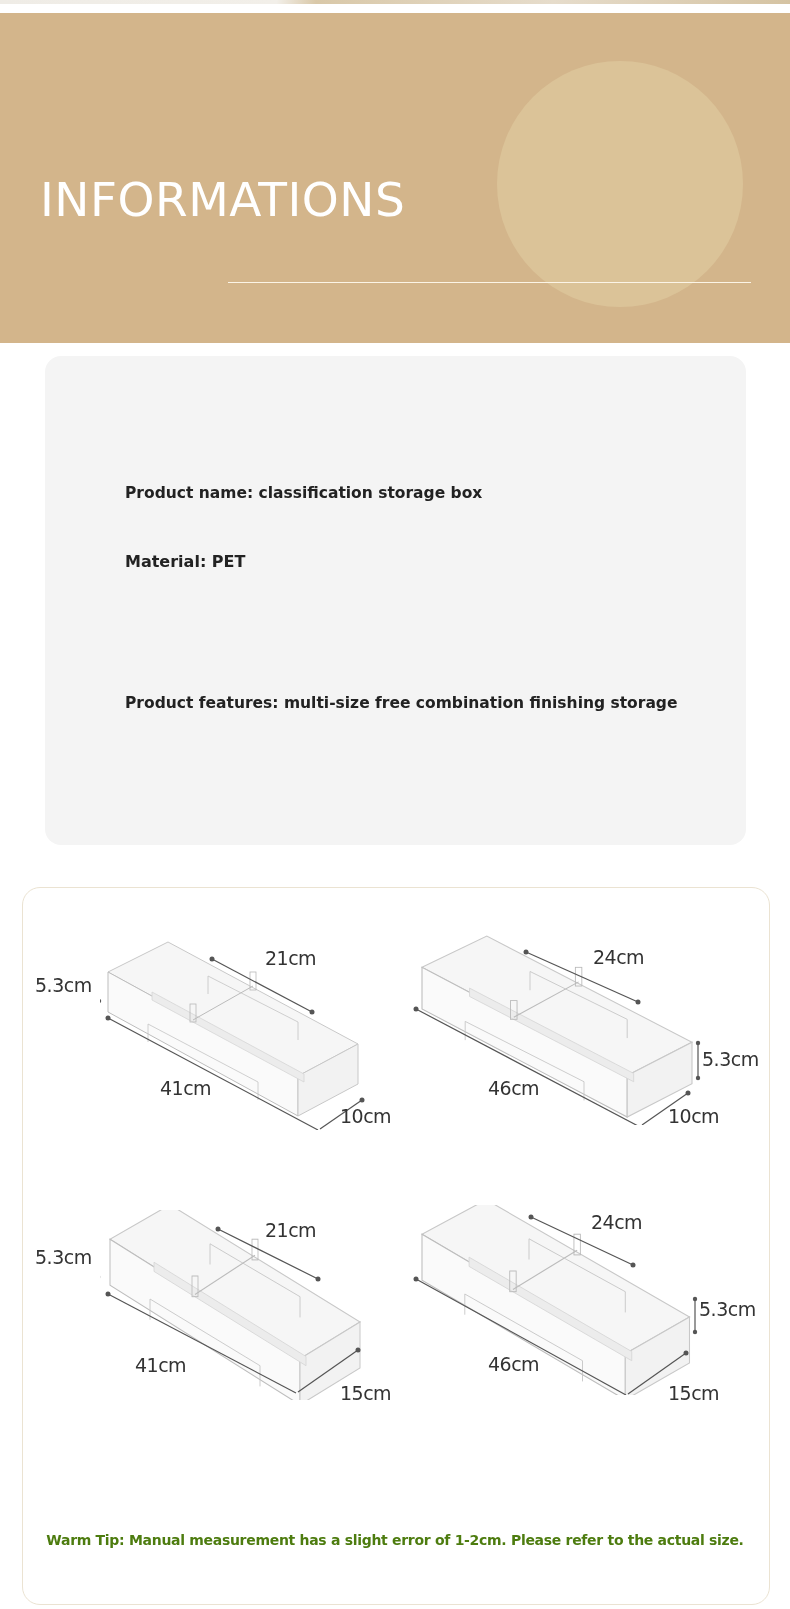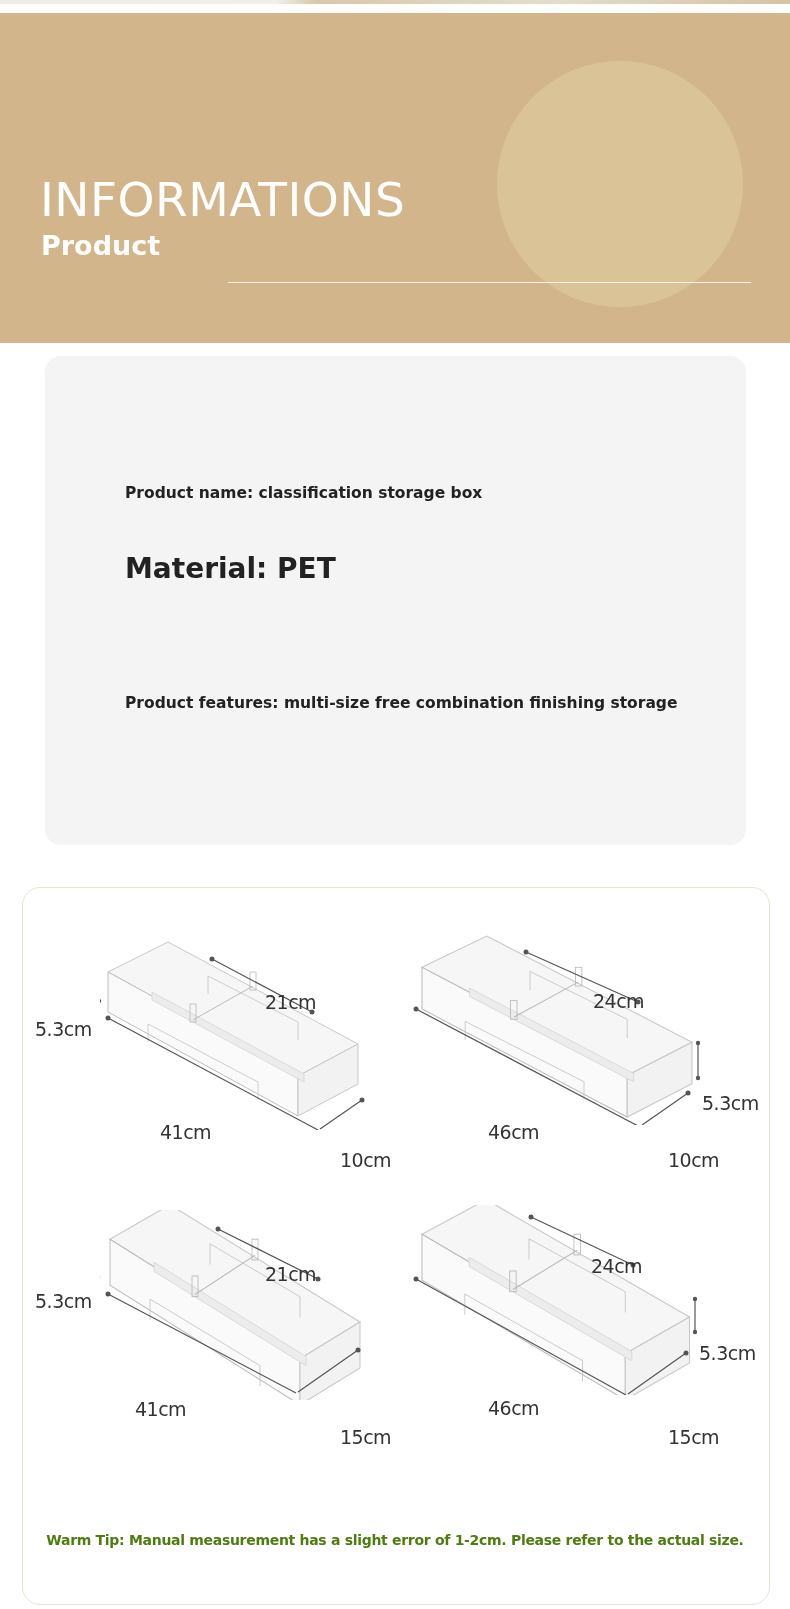--- a/index.html
+++ b/index.html
@@ -35,47 +35,46 @@
 
   .info-card {
     position: absolute; left: 45px; top: 356px; width: 701px; height: 489px;
     background: #f4f4f4; border-radius: 16px;
   }
   .info-line {
     position: absolute; left: 80px; color: #222222; font-weight: bold;
     font-family: "DejaVu Sans", sans-serif; white-space: nowrap;
   }
   .info-line.small { font-size: 15.5px; }
-  .info-line.big { font-size: 28px; }
+  .info-line.big { font-size: 16px; }
 
   .size-card {
     position: absolute; left: 22px; top: 887px; width: 748px; height: 718px;
     border: 1.5px solid #ebe3d2; border-radius: 18px; background: #ffffff;
   }
   .fig { position: absolute; }
   .dim-label {
     position: absolute; font-family: "DejaVu Sans", sans-serif; font-size: 19px;
-    color: #333333; white-space: nowrap; letter-spacing: -0.5px; margin-top: 44px;
+    color: #333333; white-space: nowrap; letter-spacing: -0.5px;
   }
   .tip {
     position: absolute; left: 0; top: 1532px; width: 790px; text-align: center;
     font-family: "DejaVu Sans", sans-serif; font-weight: bold; font-size: 14px;
     color: #4d7c0f; white-space: nowrap; letter-spacing: -0.3px;
   }
 </style>
 </head>
 <body>
 
 <div class="top-strip"></div>
 
 <section class="hero">
   <div class="hero-circle"></div>
   <h1 class="hero-title">INFORMATIONS</h1>
   <div class="hero-sub">
-    <div>Product</div>
   </div>
   <div class="hero-line"></div>
 </section>
 
 <section class="info-card">
   <div class="info-line small" style="top:128px">Product name: classification storage box</div>
   <div class="info-line big" style="top:196px">Material: PET</div>
   <div class="info-line small" style="top:338px">Product features: multi-size free combination finishing storage</div>
 </section>
 

